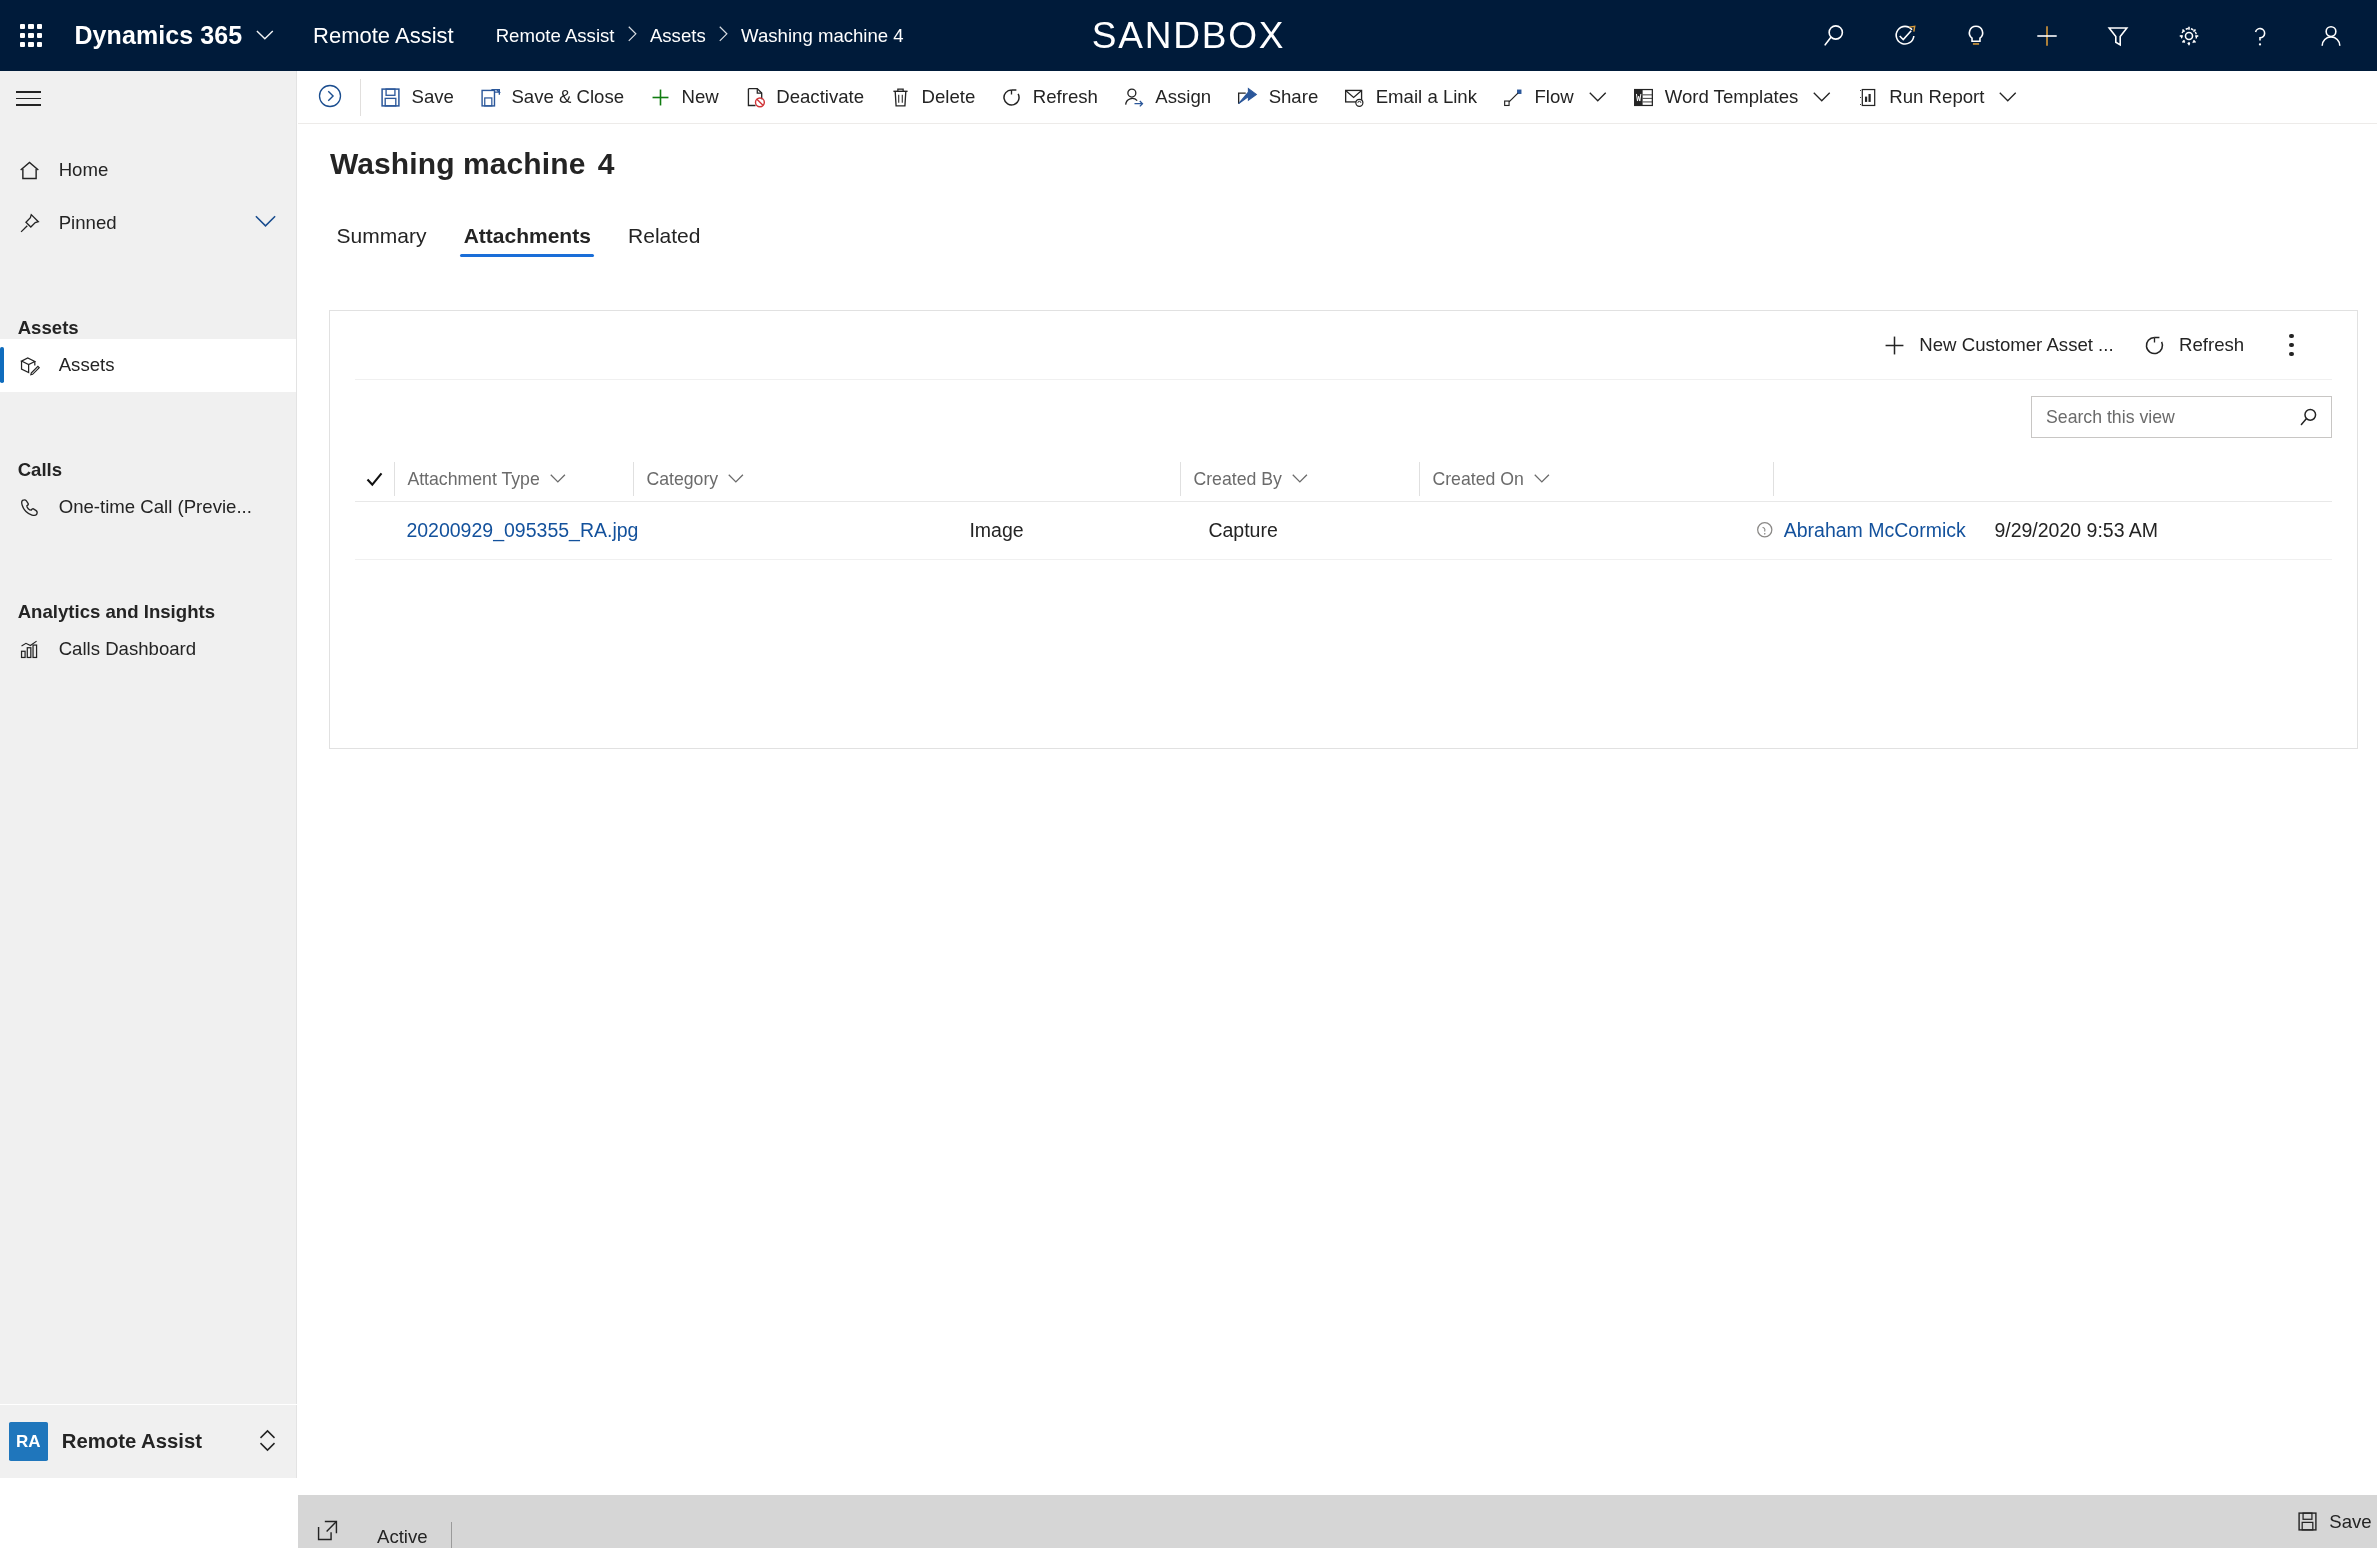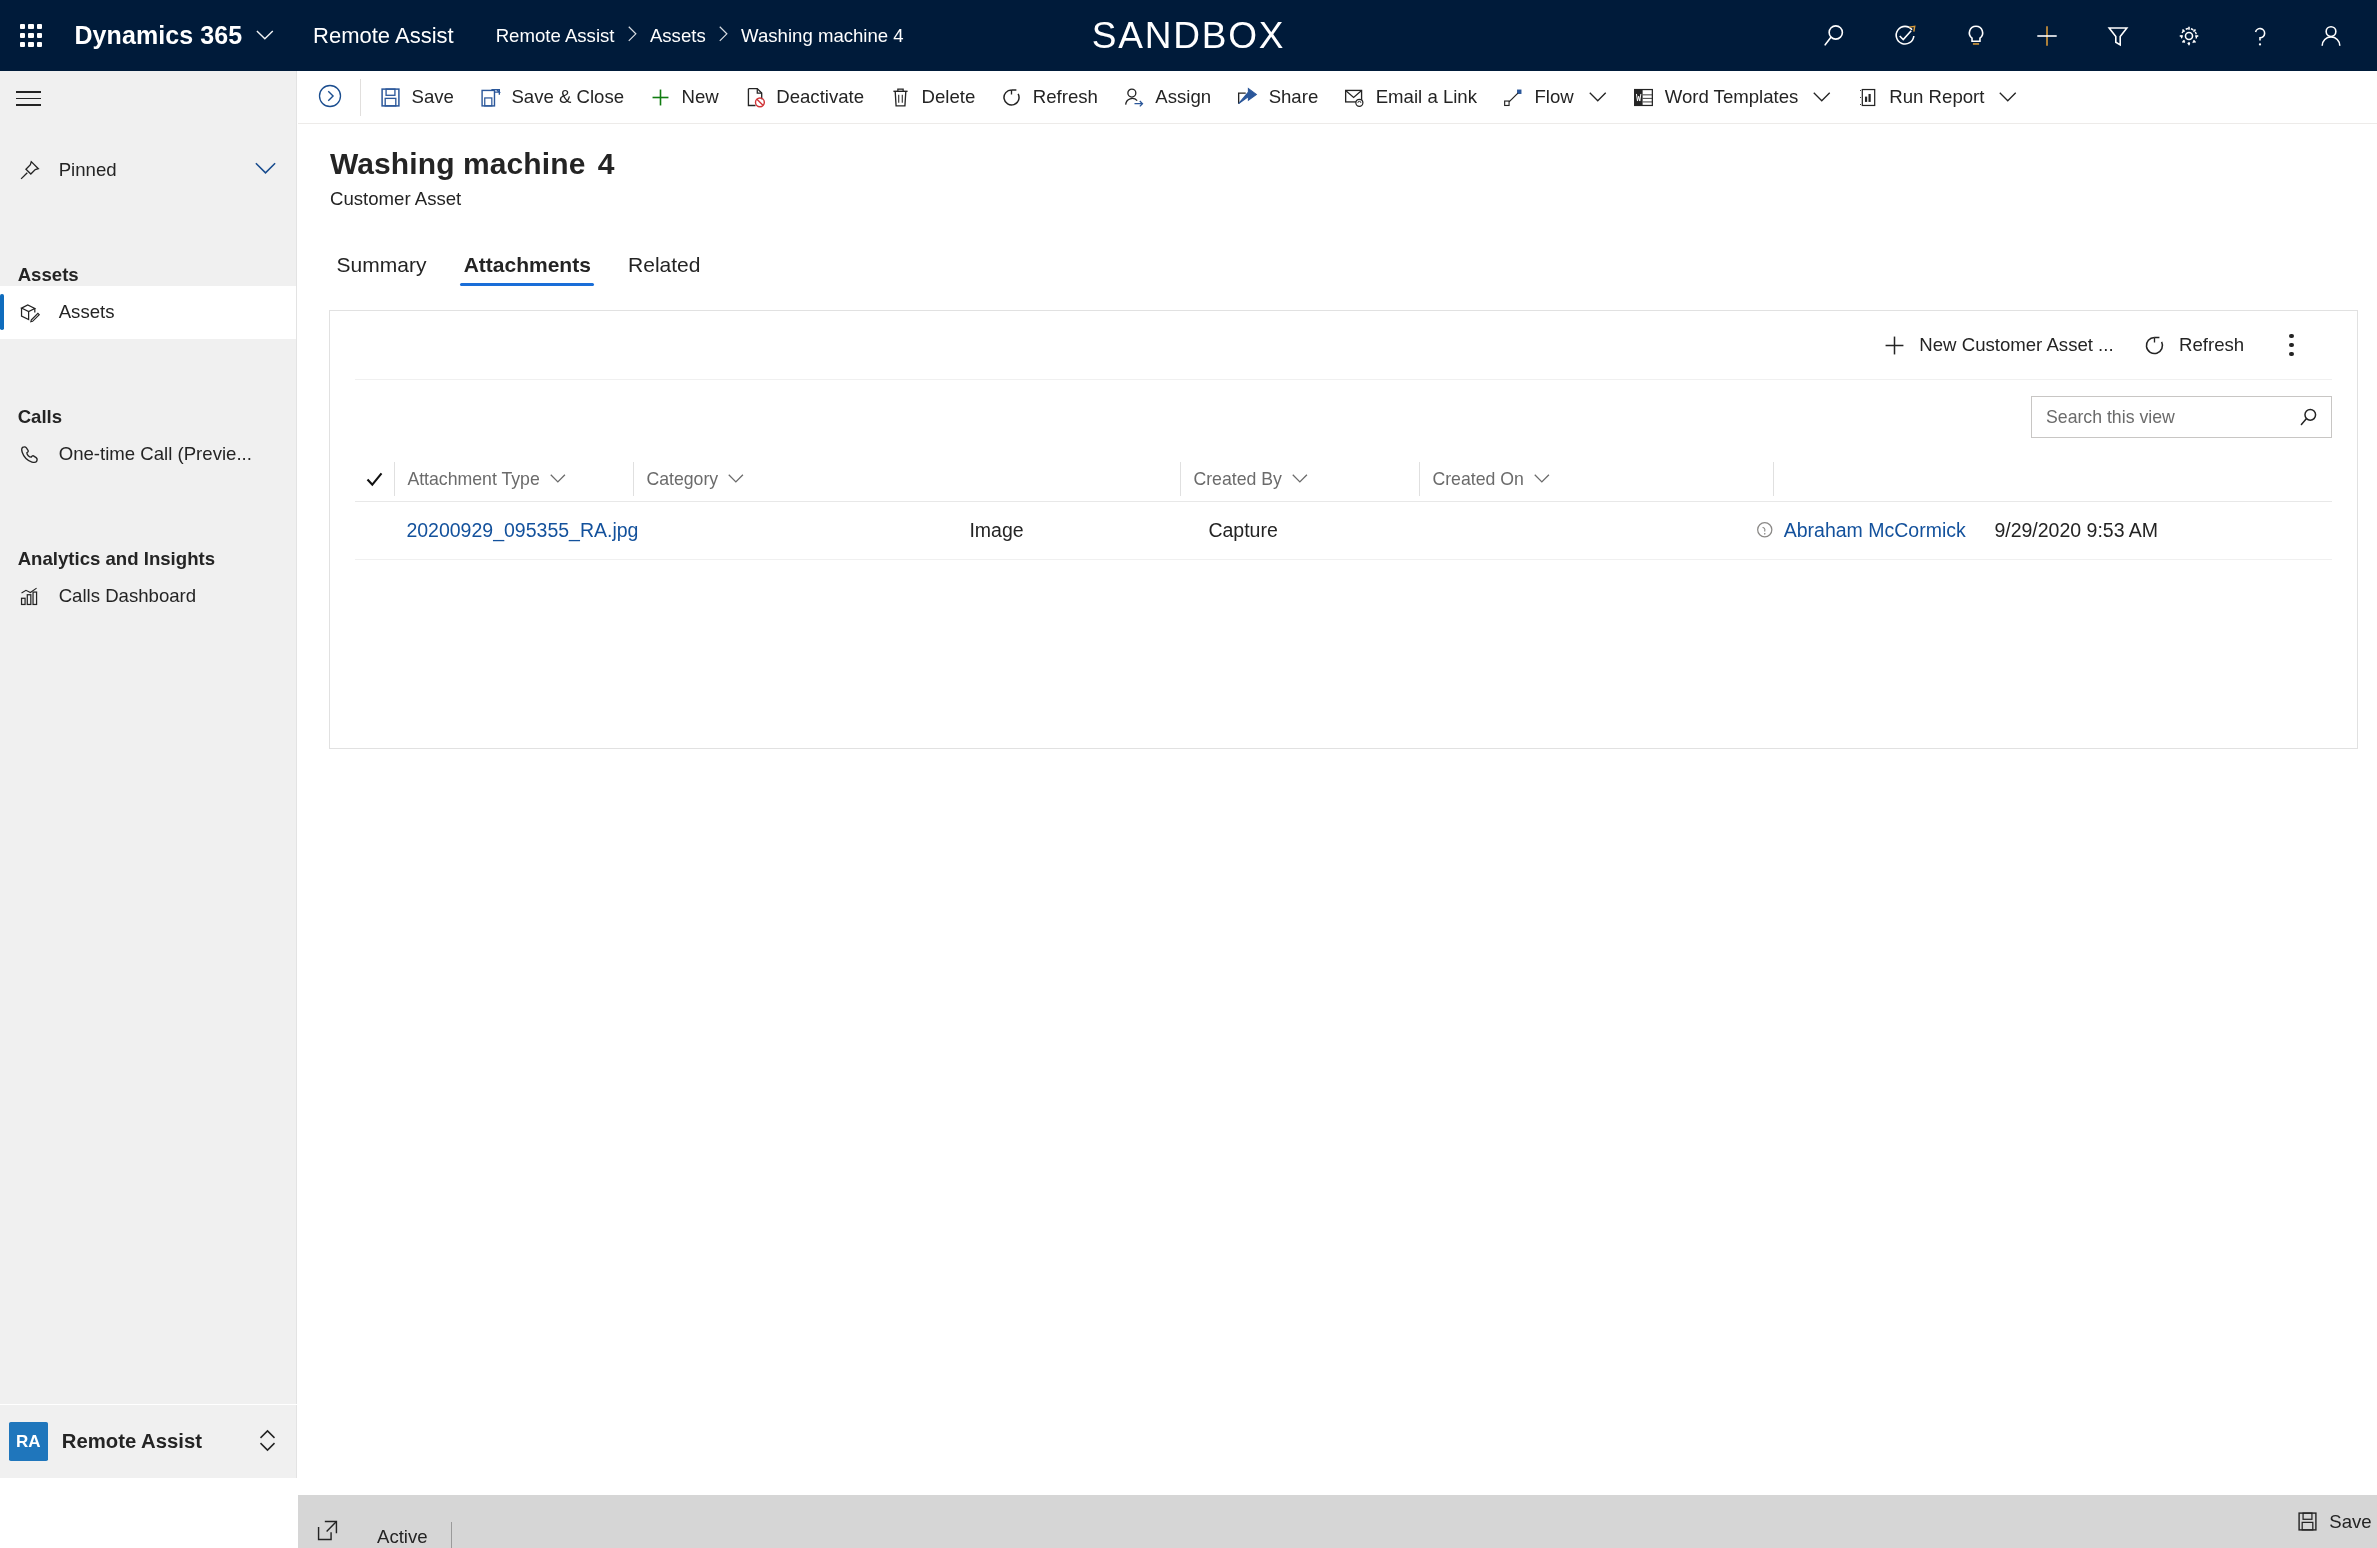--- a/index.html
+++ b/index.html
@@ -406,20 +406,29 @@
   <div class="hamburger">
     <div class="bars">
       <span></span>
         <span></span>
         <span></span>
     </div>
   </div>
 
   <div class="sb-spacer-sm"></div>
 
+  <div class="nav-item">
+    <span class="nicon">
+      <svg width="23" height="23" viewBox="0 0 26 26">
+        <path d="M3 12.5 L13 4 L23 12.5" stroke="#242424" stroke-width="1.6" fill="none"></path>
+        <path d="M5.5 11 L5.5 22 L20.5 22 L20.5 11" stroke="#242424" stroke-width="1.6" fill="none"></path>
+      </svg>
+    </span>
+    <span class="nlabel">Home</span>
+  </div>
 
 
   <div class="nav-item">
     <span class="nicon">
       <svg width="23" height="23" viewBox="0 0 26 26">
         <path d="M15 3 L23 11 L19.5 12 L14.5 17 L9 11.5 L14 6.5 Z" stroke="#242424" stroke-width="1.5" fill="none"></path>
         <path d="M10.5 15.5 L3.5 22.5" stroke="#242424" stroke-width="1.5" fill="none"></path>
       </svg>
     </span>
     <span class="nlabel">Pinned</span>
@@ -647,21 +656,20 @@
     </span>
   </div>
 </div>
 
 <div class="main">
 
   <div class="page-head">
     <div class="page-title">
       <span>Washing machine</span><span class="num">4</span>
     </div>
-    <div class="page-sub">Customer Asset</div>
   </div>
 
   <div class="tabs">
     <div class="tab">Summary</div>
     <div class="tab active">Attachments</div>
     <div class="tab">Related</div>
   </div>
 </div>
 
 <div class="card">

